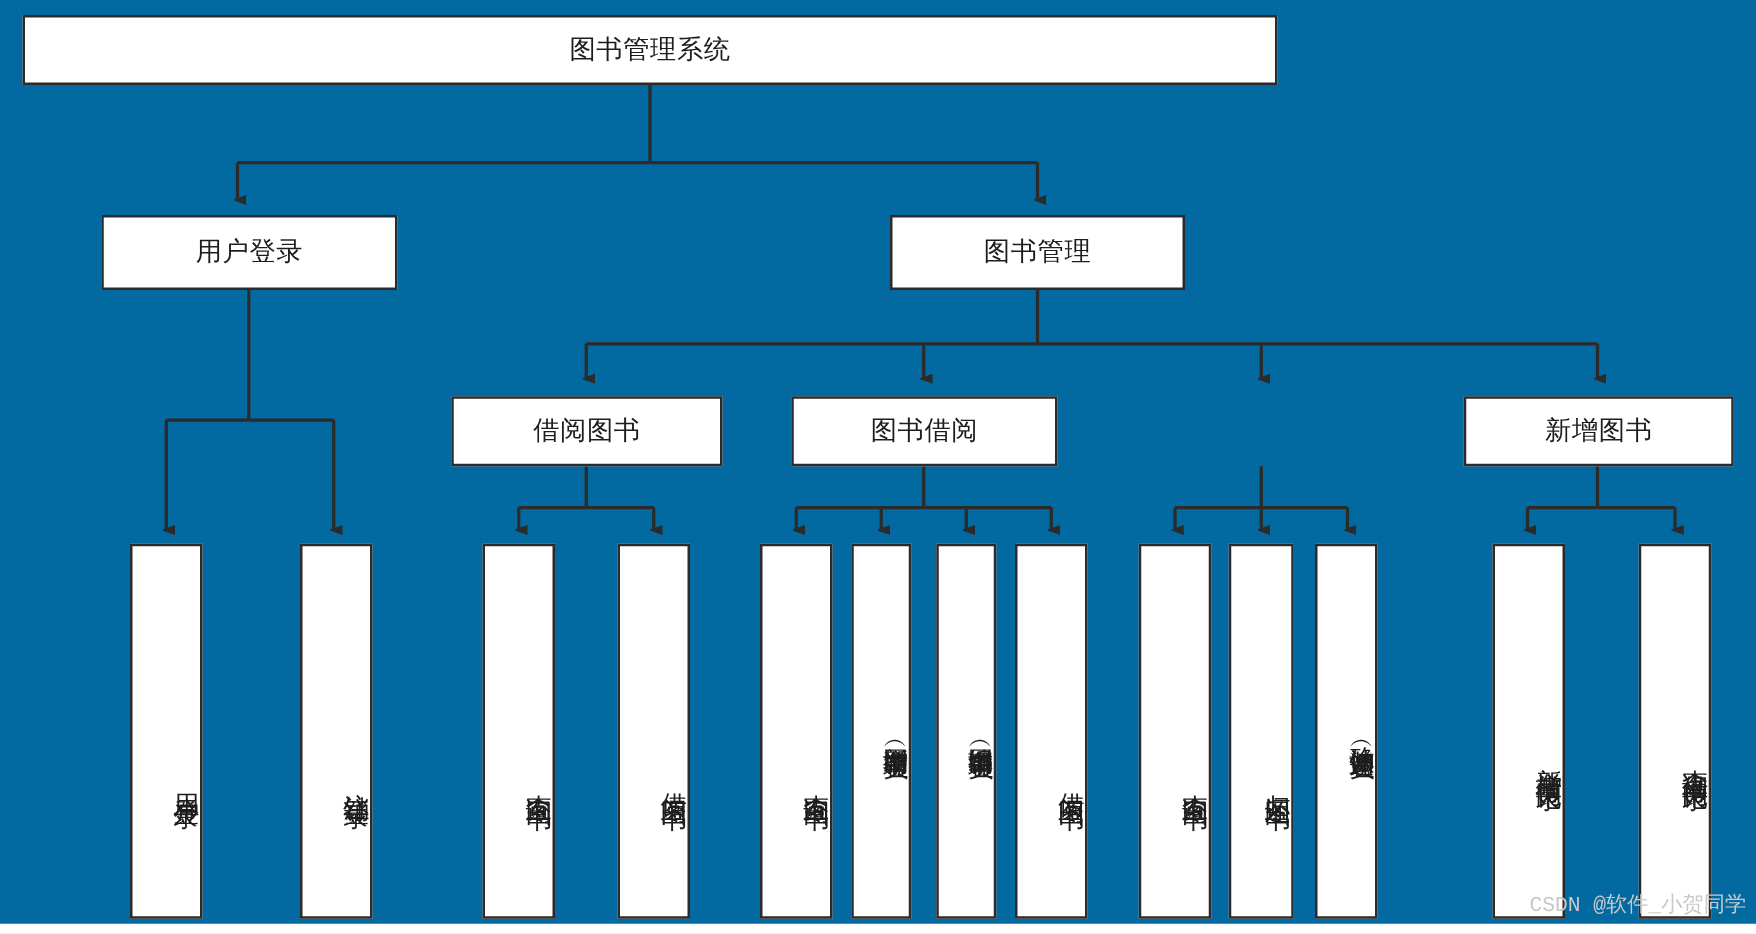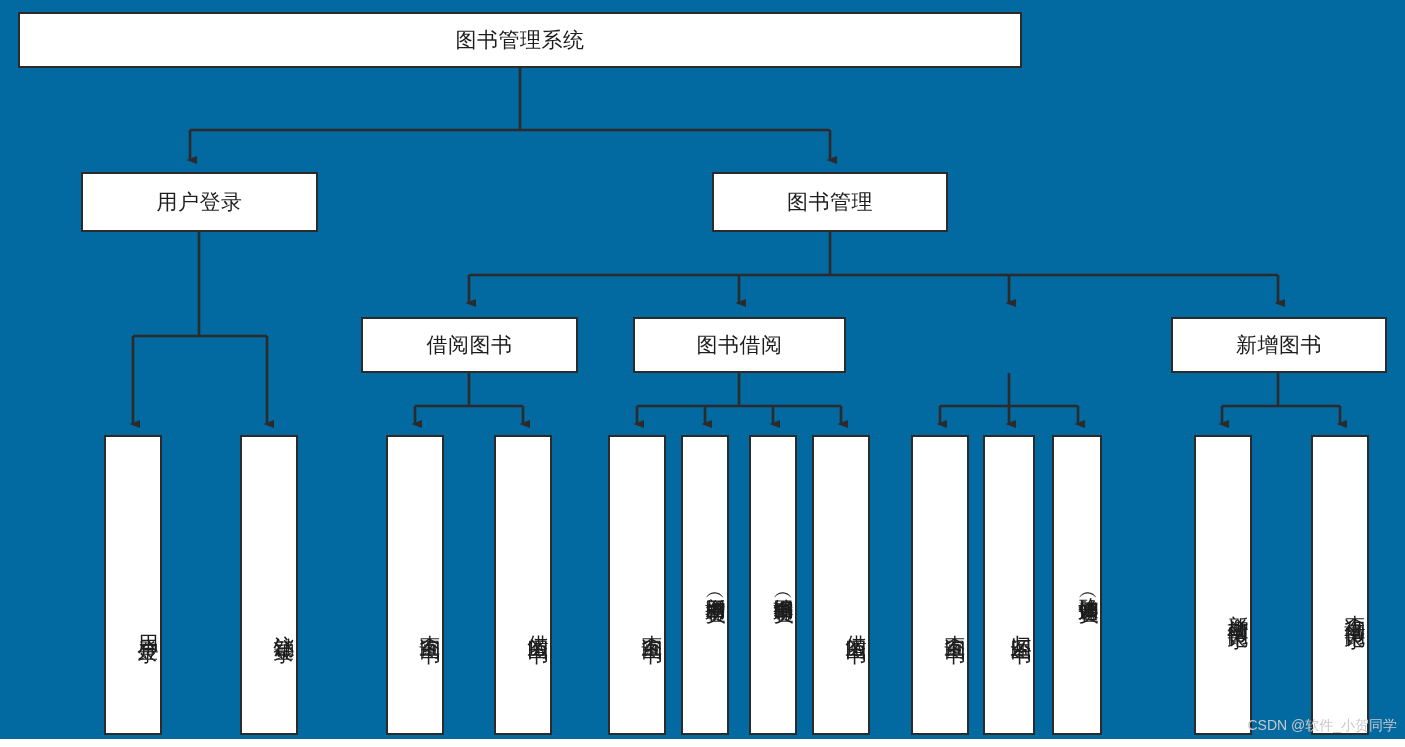--- a/index.html
+++ b/index.html
@@ -56,25 +56,25 @@
     padding-top: 2px;
   }
   .node-label {
     display: block;
     white-space: pre;
   }
   .watermark {
     position: absolute;
     right: 8px;
     bottom: 4px;
-    font-size: 14px;
+    font-size: 17px;
     color: #c8c8c8;
     z-index: 5;
     white-space: nowrap;
-    font-family: Liberation Sans, sans-serif;
+    font-family: Liberation Mono, monospace;
   }
 </style>
 </head>
 <body>
 
 <div id="diagram-root">
 
   <svg class="connectors" viewBox="0 0 1405 747" xmlns="http://www.w3.org/2000/svg">
     <defs>
       <marker id="arrow" markerWidth="10" markerHeight="10" refX="4" refY="7" orient="auto" markerUnits="userSpaceOnUse">

